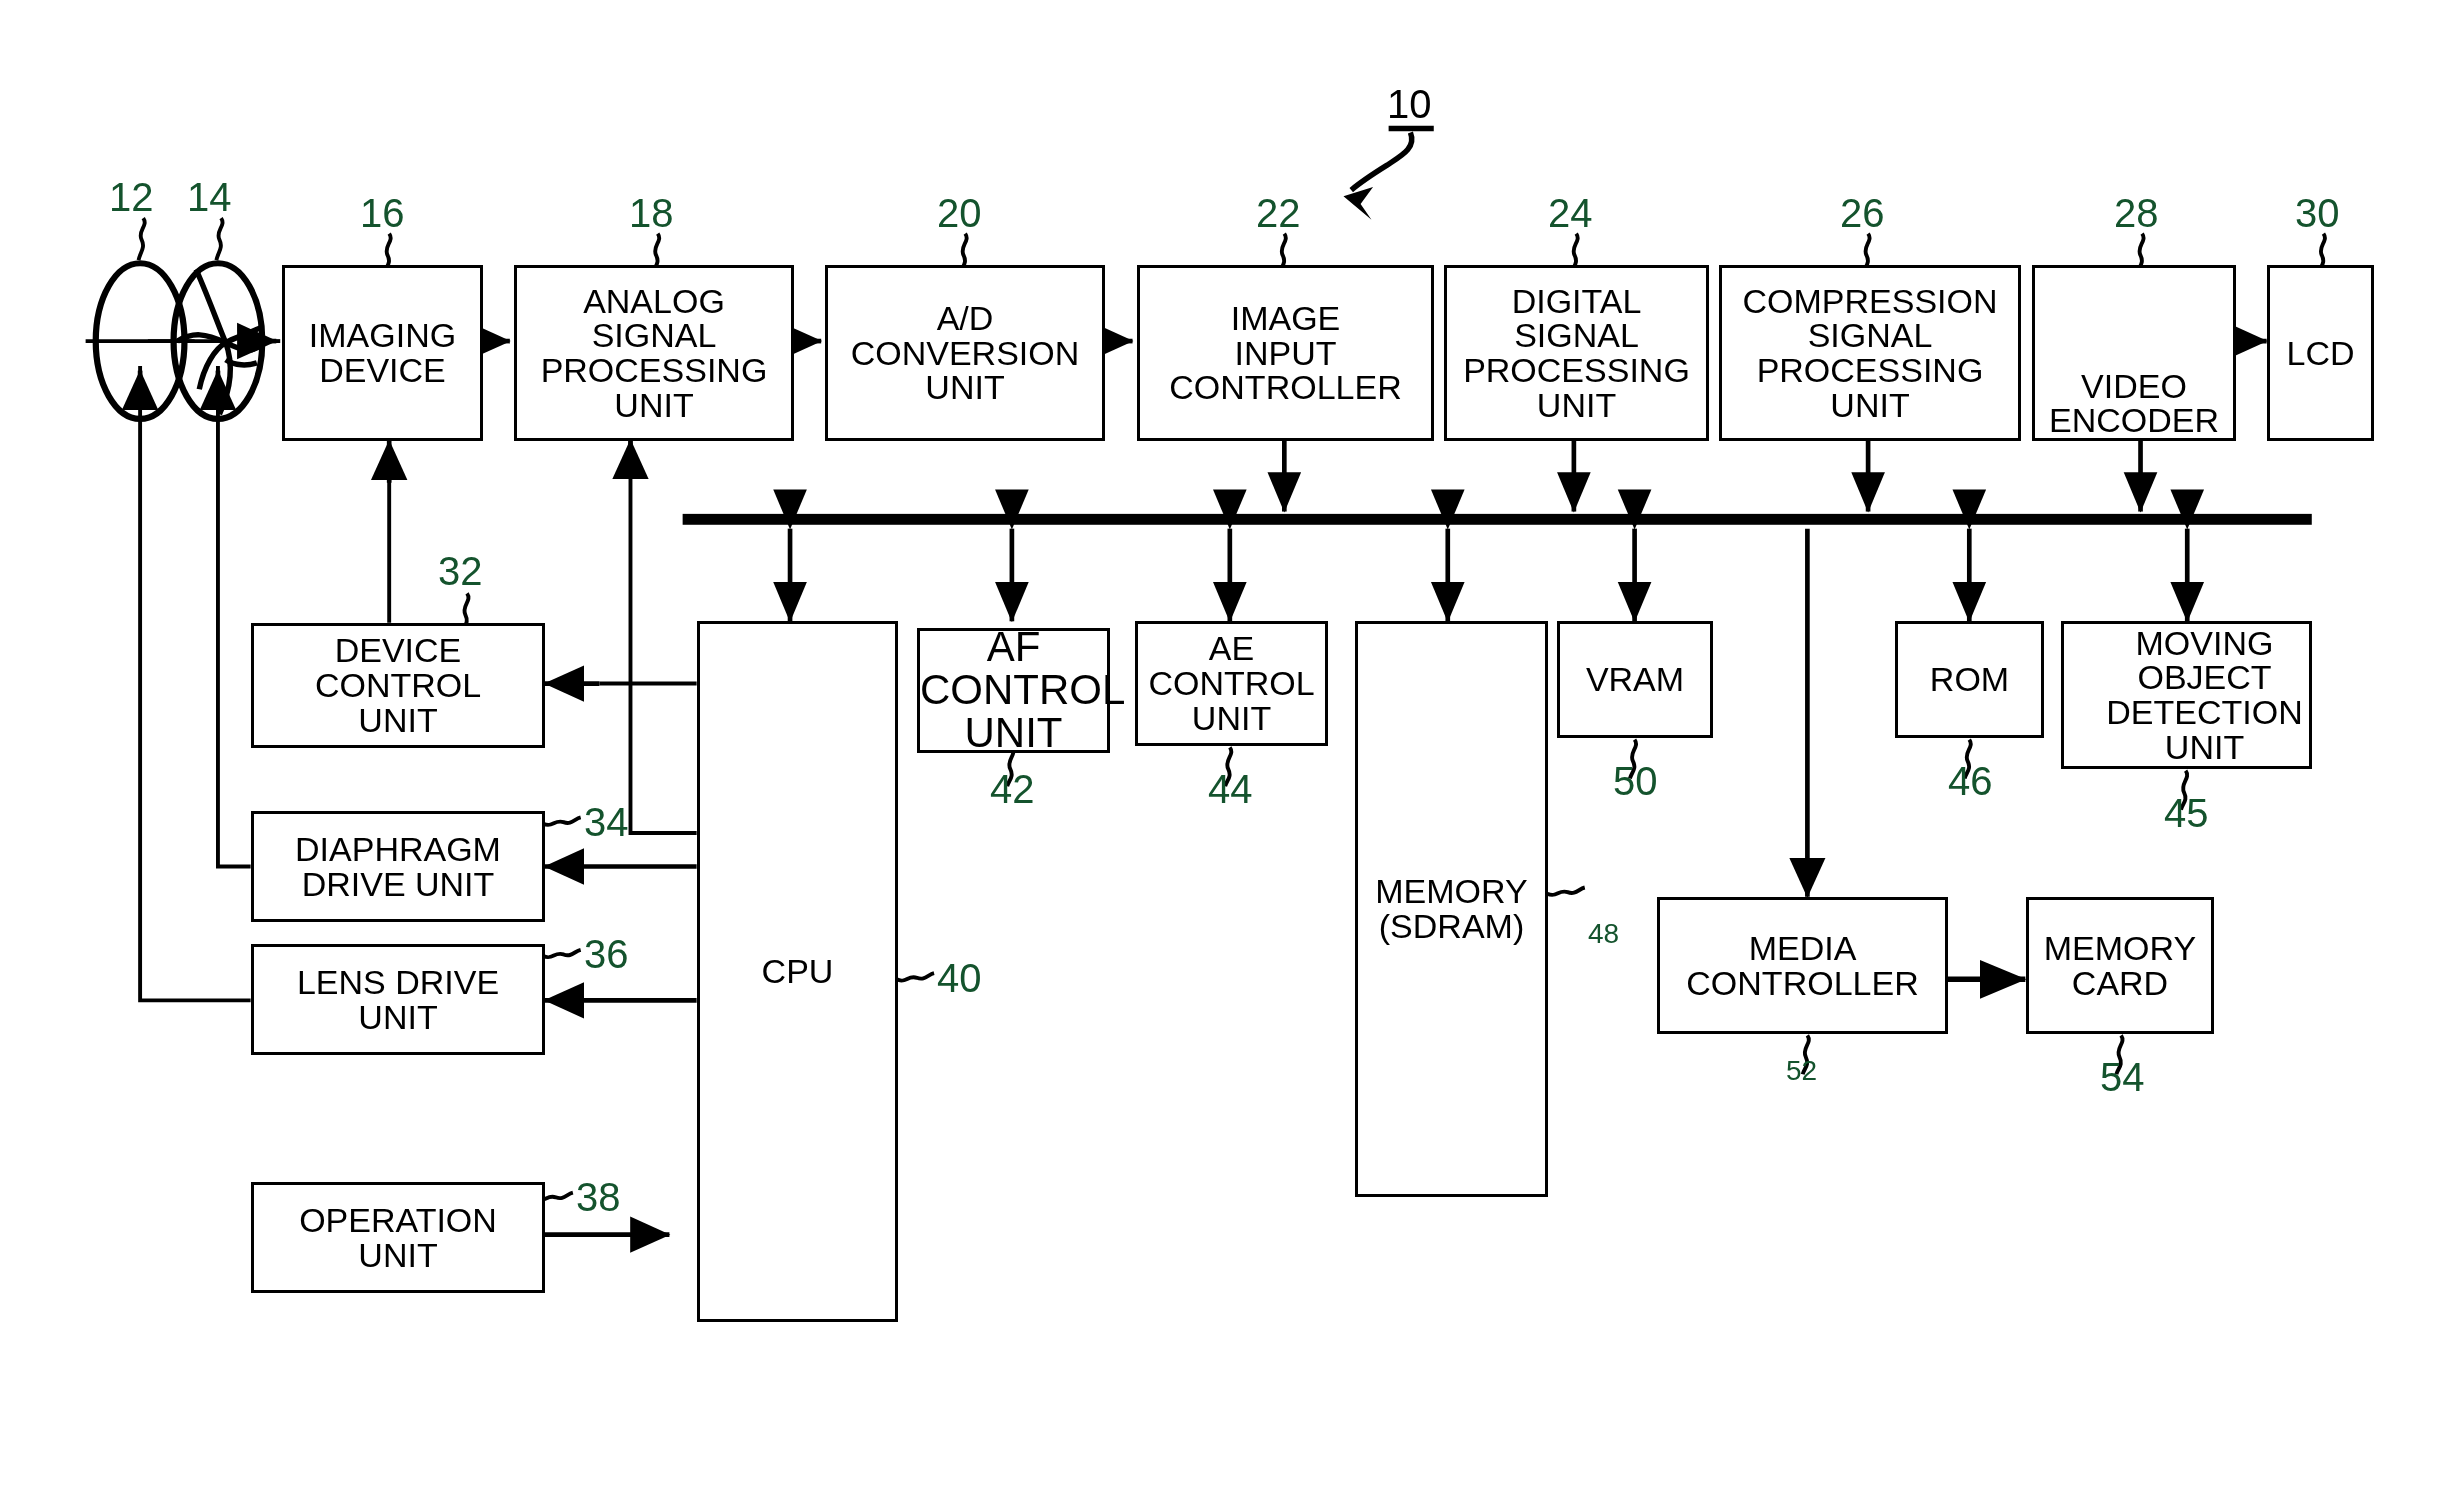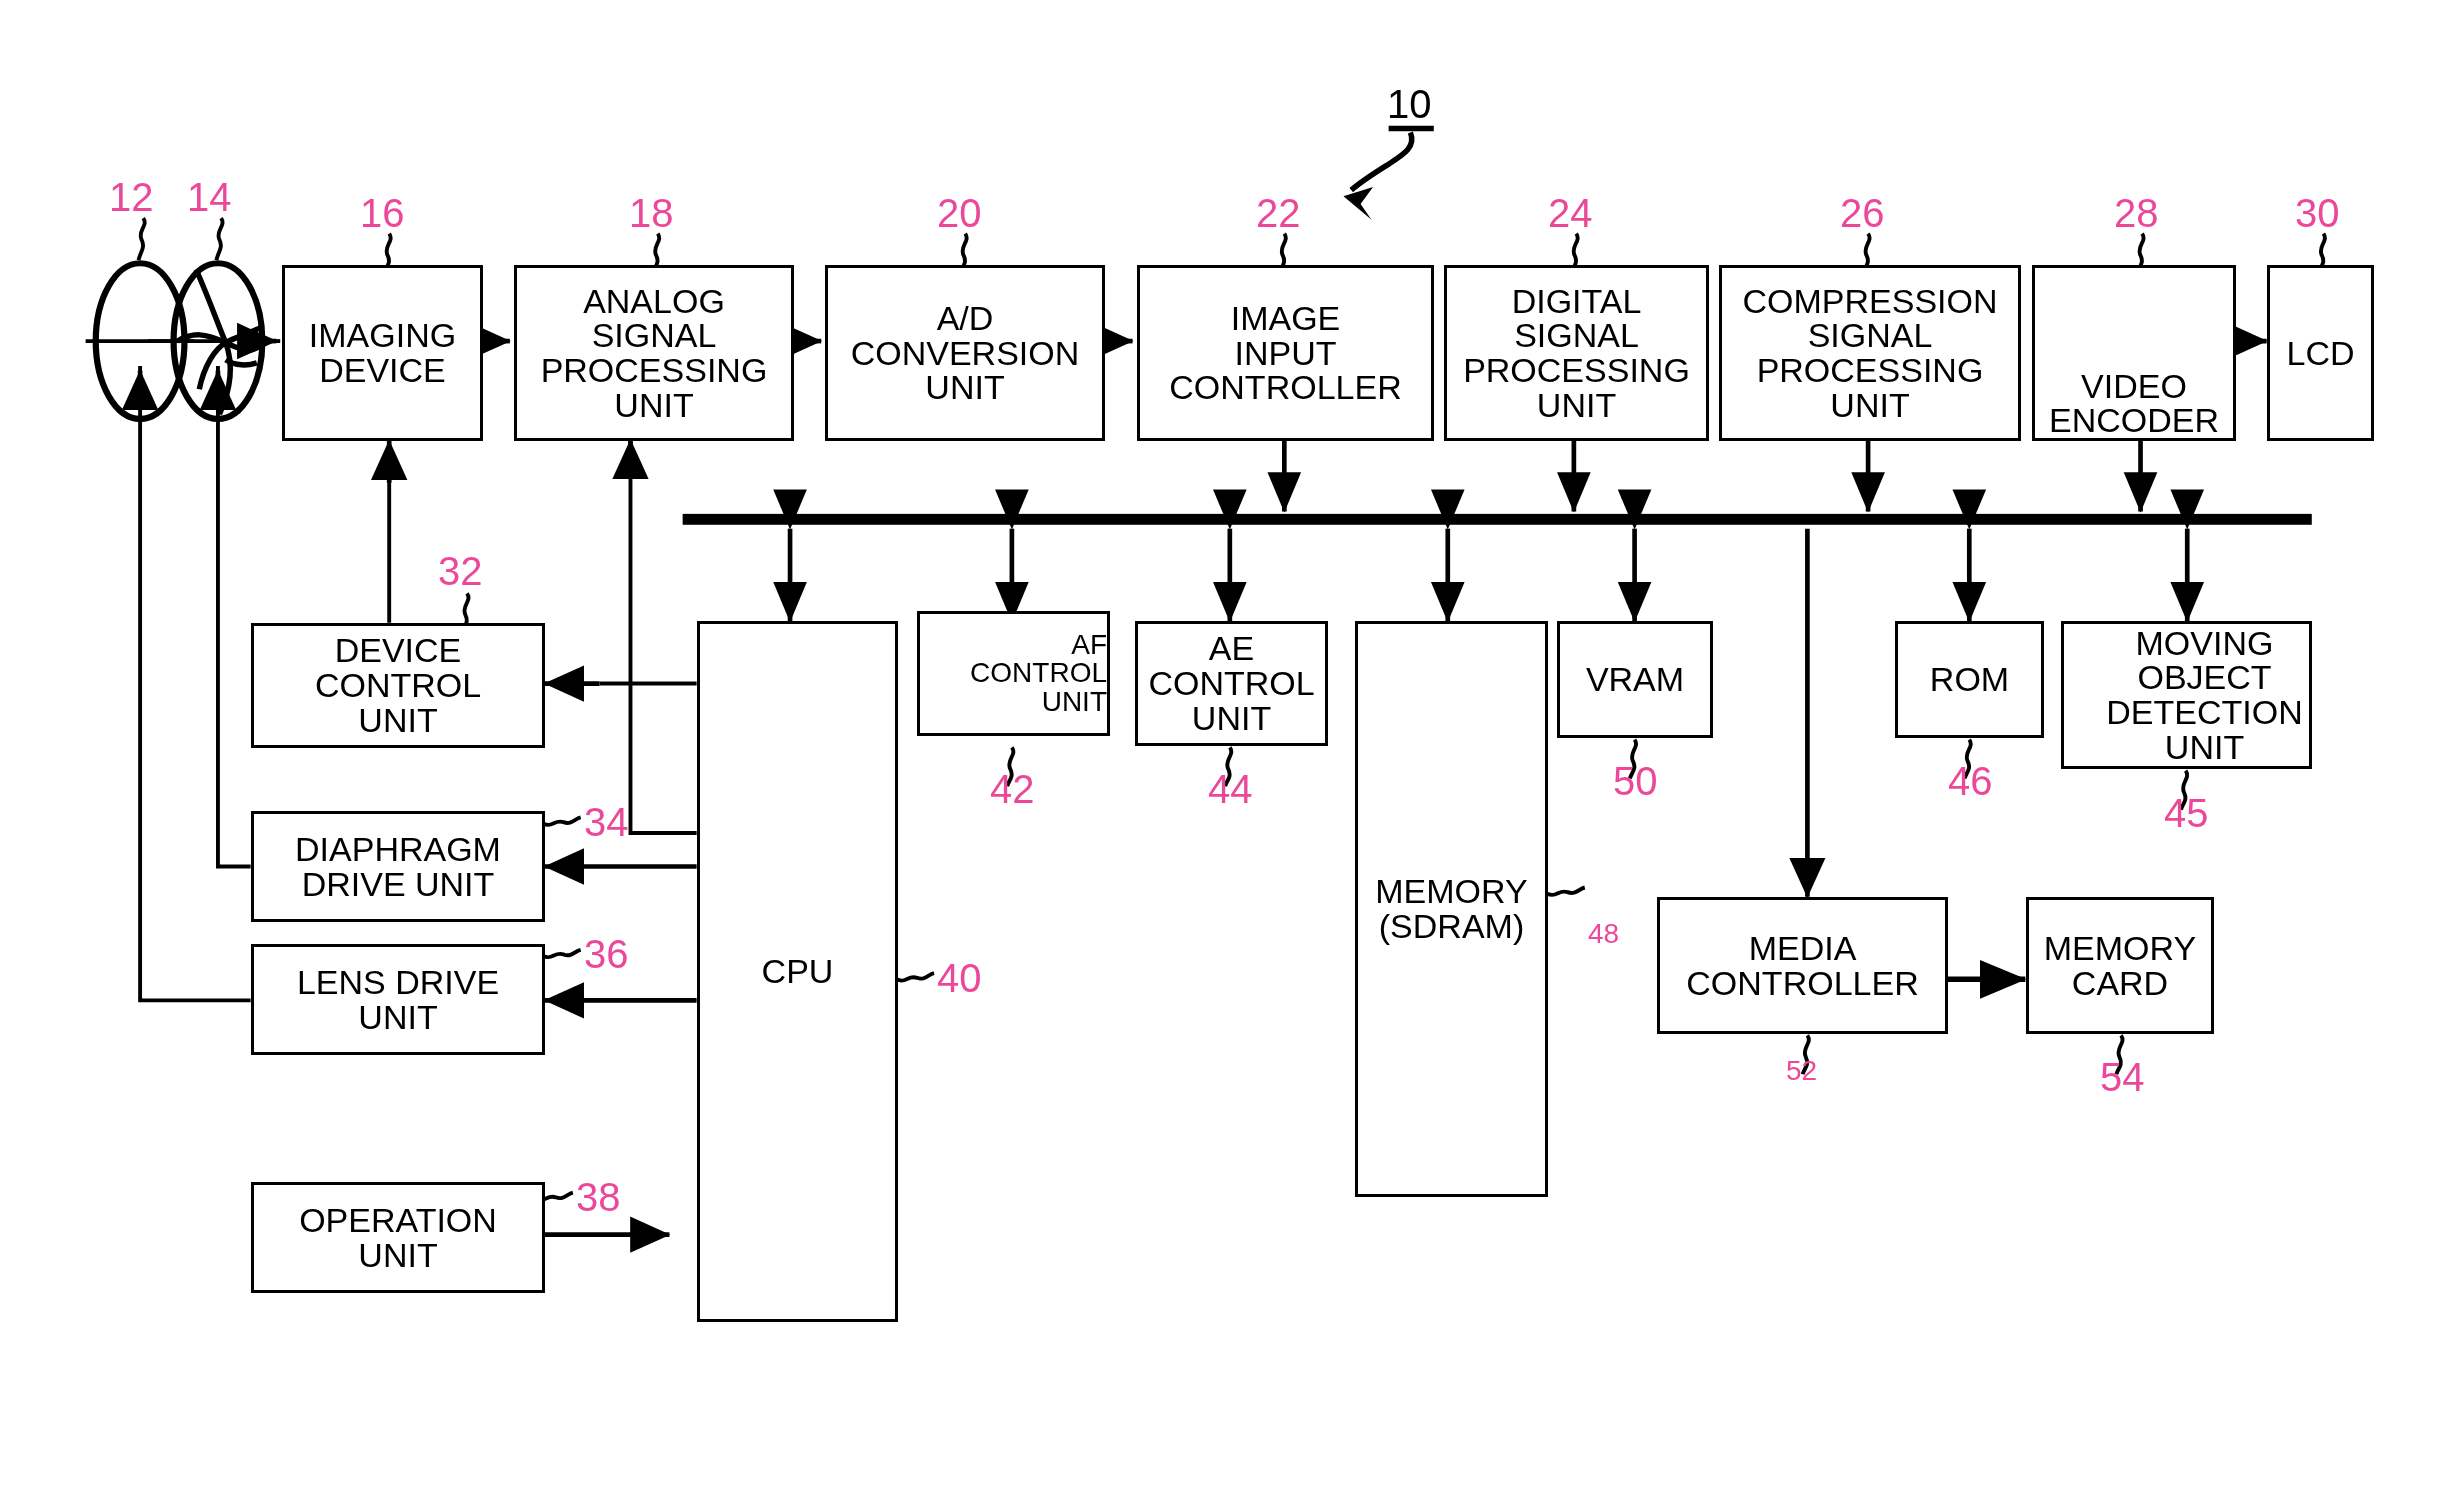--- a/index.html
+++ b/index.html
@@ -3,21 +3,21 @@
 <meta charset="utf-8">
 <style>
   html,body{margin:0;padding:0;background:#ffffff;}
   body{font-family:"Liberation Sans","DejaVu Sans",sans-serif;}
   #stage{position:relative;width:2462px;height:1494px;background:#fff;overflow:hidden;}
   svg.layer{position:absolute;left:0;top:0;width:2462px;height:1494px;}
   .blk{position:absolute;box-sizing:border-box;border:3.9px solid #000;background:#fff;
        display:flex;align-items:center;justify-content:center;text-align:center;
        line-height:1.02;color:#000;}
   .blk span{display:block;width:100%;white-space:pre-line;}
-  .ref{position:absolute;color:#ec4899;font-weight:400;line-height:1;white-space:nowrap;}
+  .ref{position:absolute;color:#14532d;font-weight:400;line-height:1;white-space:nowrap;}
   .fig{position:absolute;color:#000;line-height:1;white-space:nowrap;}
 </style>
 </head>
 <body>
 
 <div id="stage">
 
   <svg class="layer" viewBox="0 0 3163 1919" xmlns="http://www.w3.org/2000/svg">
     <defs>
       <marker id="ah" markerWidth="9" markerHeight="9" refX="8.4" refY="4.5" orient="auto" markerUnits="strokeWidth">
@@ -223,21 +223,21 @@
 
   <div class="blk" style="left:251px;top:1182px;width:294px;height:111px;font-size:34px;">
     <span>OPERATION
 UNIT</span>
     </div>
 
   <div class="blk" style="left:697px;top:621px;width:201px;height:701px;font-size:34px;">
     <span>CPU</span>
     </div>
 
-  <div class="blk" style="left:917px;top:611px;width:193px;height:125px;font-size:28px;text-align:right;">
+  <div class="blk" style="left:917px;top:628px;width:193px;height:125px;font-size:42px;">
     <span>AF
 CONTROL
 UNIT</span>
     </div>
 
   <div class="blk" style="left:1135px;top:621px;width:193px;height:125px;font-size:34px;">
     <span>AE
 CONTROL
 UNIT</span>
     </div>

